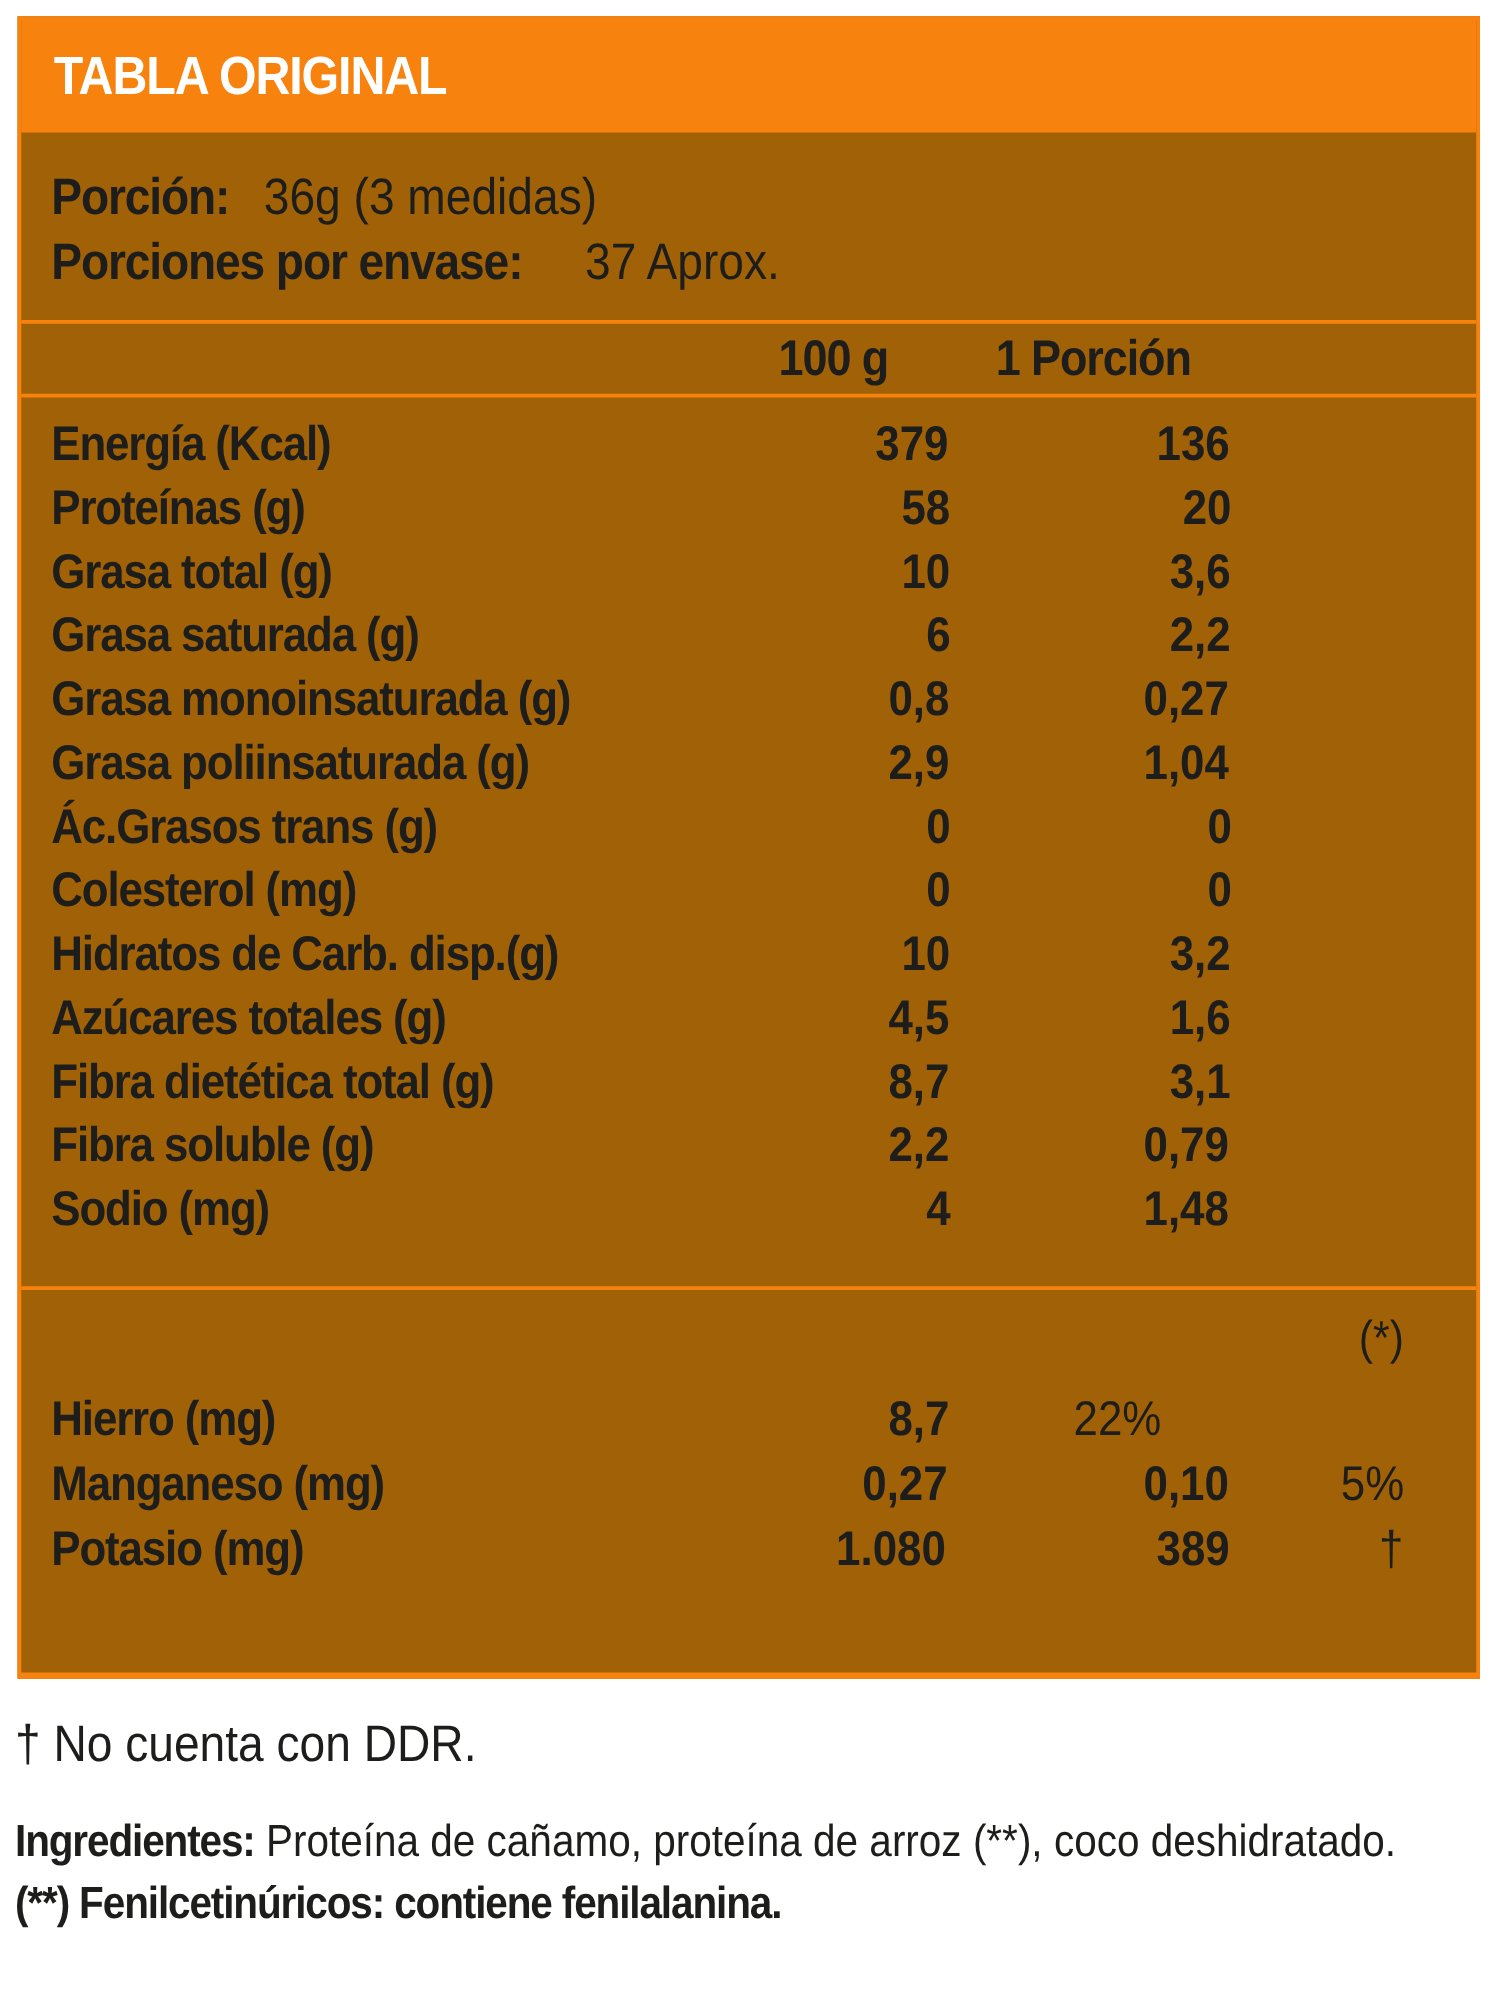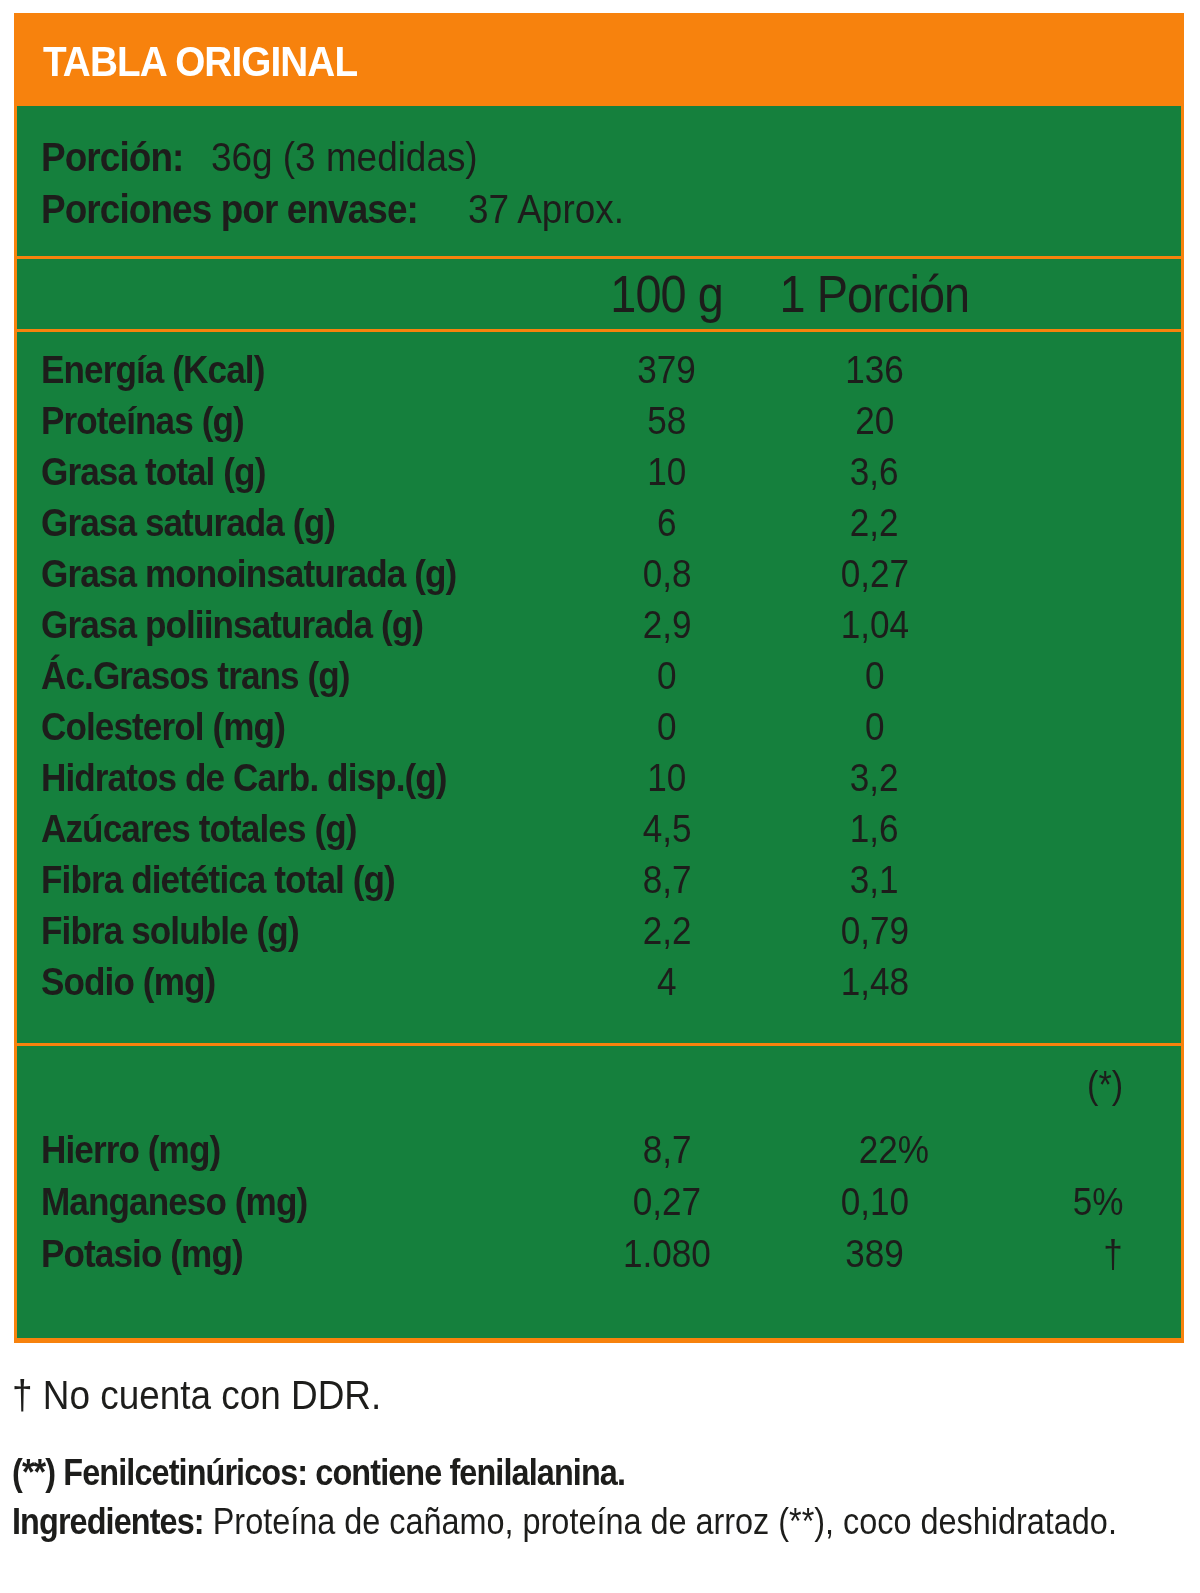--- a/index.html
+++ b/index.html
@@ -18,21 +18,21 @@
   
   .t{display:inline-block; transform:scaleX(0.9); transform-origin:center center; white-space:nowrap;}
   .tl{transform-origin:left center;}
   .tr{transform-origin:right center;}
 
   .nutri-table{
     position:absolute; left:14px; top:13px;
     width:1170px; height:1330px;
     border:3px solid var(--orange);
     border-bottom-width:5px;
-    background:#15803d;
+    background:#a16207;
   }
   .band{
     height:90px; background:var(--orange);
     display:flex; align-items:center;
     padding-left:26px;
   }
   .band .title{
     color:#ffffff; font-weight:700; font-size:43px; letter-spacing:-1px;
   }
   .portion{
@@ -43,28 +43,28 @@
   .portion .val{font-weight:400; margin-left:12px;}
   .portion .val2{font-weight:400; margin-left:8px;}
 
   .divider{height:3px; background:var(--orange);}
 
   .grid{
     display:grid;
     grid-template-columns:555px 190px 225px 1fr;
     align-items:center;
   }
-  .colhead{height:70px; font-weight:400; font-size:52px;}
+  .colhead{height:56px; font-weight:700; font-size:40px;}
   .colhead .c{text-align:center; letter-spacing:-1px;}
 
   .rows{padding-top:12px;}
   .nrow{height:51px; font-size:39px;}
   .nrow .label{font-weight:700; padding-left:24px; letter-spacing:-1px; overflow:visible;}
   .nrow.indent .label{}
-  .nrow .v{text-align:center; font-weight:400;}
+  .nrow .v{text-align:right; font-weight:700;}
   .nrow .dv{text-align:right; padding-right:58px; font-weight:400;}
 
   .minerals{margin-top:36px; border-top:3px solid var(--orange);}
   .dv-head{height:78px; font-size:38px; font-weight:400;}
   .dv-head .dv{text-align:right; padding-right:58px;}
   .mrow{height:52px;}
 
   .footer{
     position:absolute; left:12px; width:1180px;
   }
@@ -213,18 +213,18 @@
   </div>
 
 </div>
 
 <div class="footer ddr" style="position:absolute;">
   <span class="t tl">† No cuenta con DDR.</span>
 </div>
 
 <div class="footer ingredients" style="position:absolute;">
   <div>
+    <span class="t tl"><span class="lbl">Ingredientes:</span> <span class="val">Proteína de cañamo, proteína de arroz (**), coco deshidratado.</span></span>
+  </div>
+  <div>
     <span class="phenyl t tl">(**) Fenilcetinúricos: contiene fenilalanina.</span>
   </div>
-  <div>
-    <span class="t tl"><span class="lbl">Ingredientes:</span> <span class="val">Proteína de cañamo, proteína de arroz (**), coco deshidratado.</span></span>
-  </div>
 </div>
 
 </body></html>

